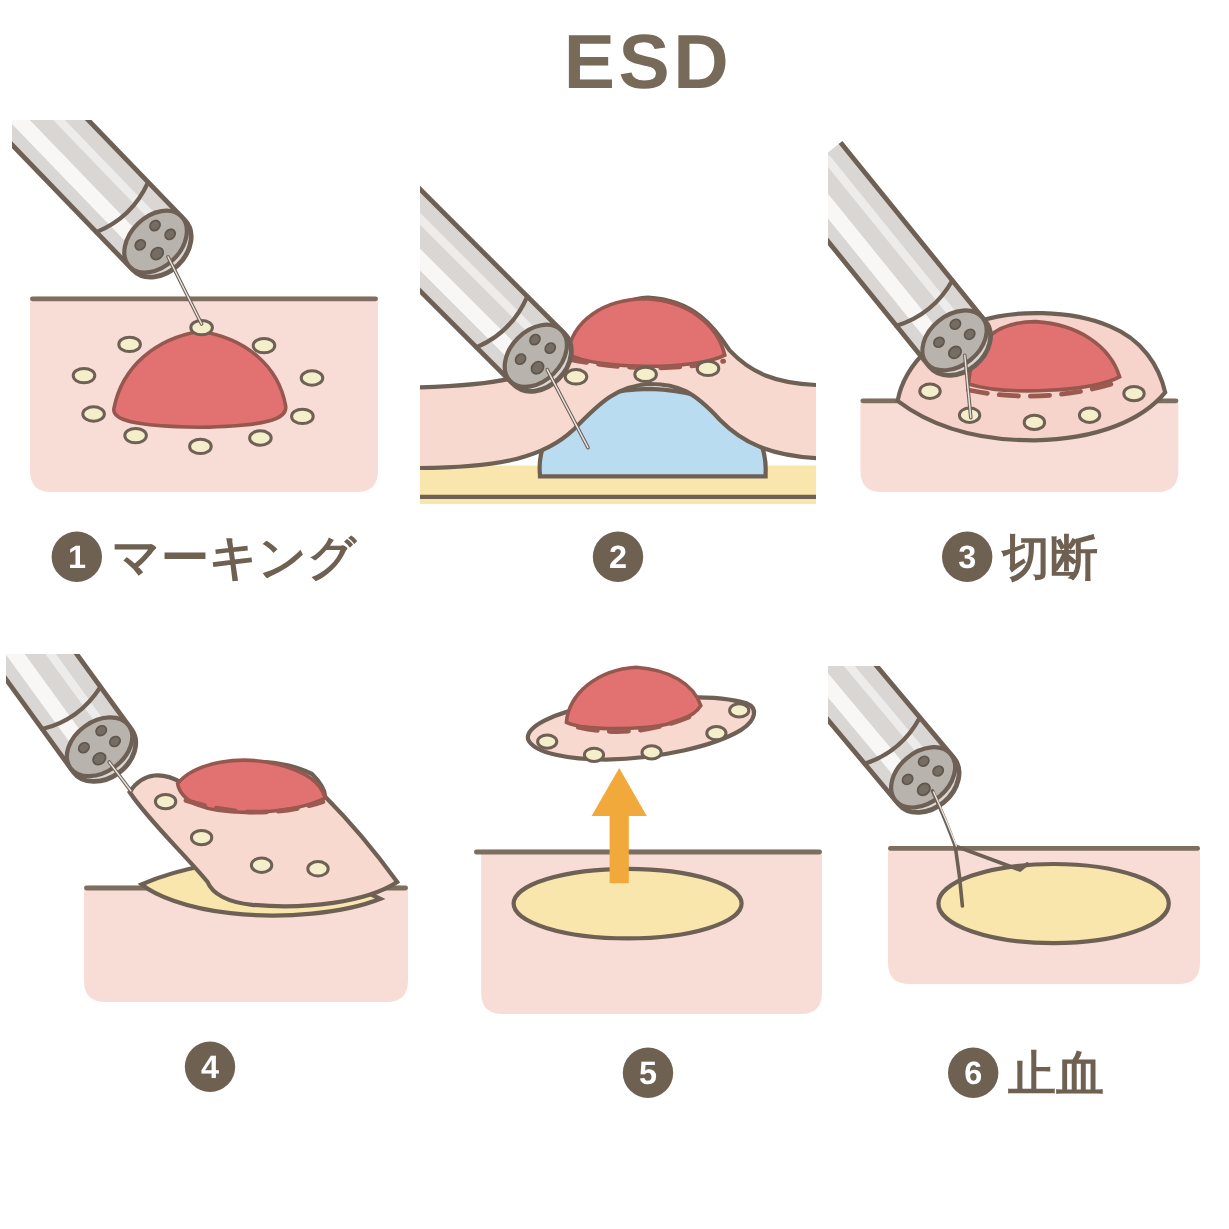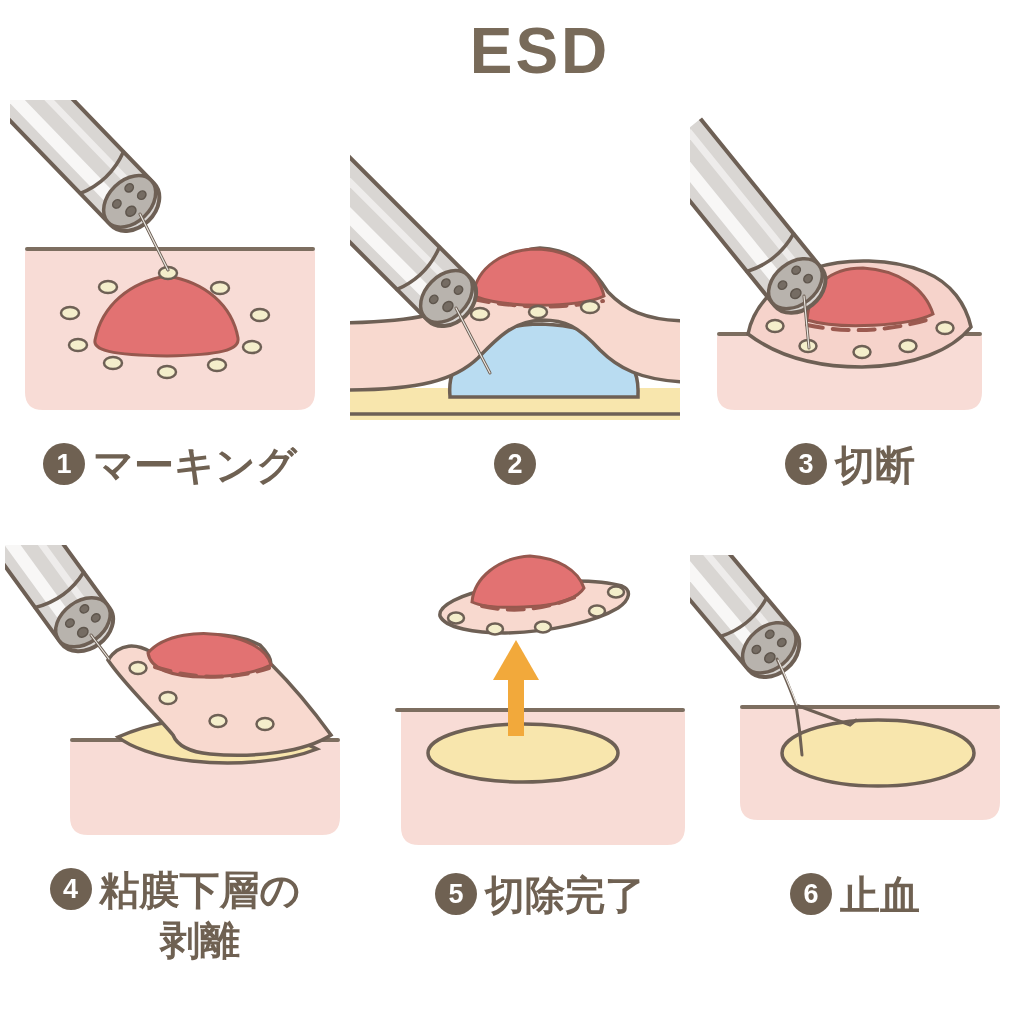--- a/index.html
+++ b/index.html
@@ -6,21 +6,21 @@
   .page{position:relative;width:1024px;height:1024px;background:#ffffff;overflow:hidden;
         font-family:"Liberation Sans","DejaVu Sans",sans-serif;}
   .title{position:absolute;left:0;top:14px;width:1024px;margin:0;text-align:center;
          font-size:64px;font-weight:bold;letter-spacing:3px;color:#786a59;padding-left:28px;}
   figure.panel{position:absolute;margin:0;}
   figure.panel svg{display:block;}
   .cap{display:flex;justify-content:center;align-items:flex-start;gap:8px;margin-top:10px;
        color:#6f6152;font-weight:bold;font-size:40px;line-height:1.25;}
   .num{flex:0 0 auto;width:42px;height:42px;margin-top:3px;border-radius:50%;background:#6f6152;
        color:#ffffff;font-size:27px;line-height:42px;text-align:center;font-weight:bold;}
-  .captext{white-space:pre-line;text-align:center;}
+  .captext{white-space:pre-line;text-align:left;}
   .defs-svg{position:absolute;width:0;height:0;}
   
   .pink{fill:#f8dcd6;}
   .pink2{fill:#f6d3cb;}
   .red{fill:#e27272;stroke:#96584e;stroke-width:3;}
   .dot{fill:#f4eecb;stroke:#6e6055;stroke-width:2.5;}
   .blue{fill:#b9dcf1;stroke:#6e6055;stroke-width:3.5;}
   .yellow{fill:#f8e6ad;}
   .yellow-edge{fill:#f8e6ad;stroke:#6e6055;stroke-width:3.5;}
   .edge{stroke:#6e6055;stroke-width:3.5;fill:none;stroke-linecap:round;}
@@ -163,22 +163,20 @@
         <ellipse class="dot" cx="260" cy="179" rx="8.5" ry="6"></ellipse>
       </g>
       <use href="#scope" transform="translate(85,87) rotate(-36)"></use>
       <g>
         <path class="needle" d="M86,90 L104,114"></path>
         <path class="needle-hl" d="M86,90 L104,114"></path>
       </g>
     </svg>
     <figcaption class="cap">
       <span class="num">4</span>
-      <span class="captext">粘膜下層の
-剥離</span>
     </figcaption>
   </figure>
 
   <figure class="panel" id="p5" style="left:390px;top:540px;width:300px;">
     <svg width="300" height="320" viewBox="0 0 300 320">
       <g>
         <path class="pink" d="M11,168 L289,168 Q295,168 295,174 L295,287 Q295,305 277,305 L29,305 Q11,305 11,287 L11,174 Q11,168 11,168 Z"></path>
         <path class="topline" d="M7,170 L293,170"></path>
       </g>
       <ellipse cx="133" cy="213" rx="95" ry="29" fill="#f8e6ad" stroke="#6e6055" stroke-width="3.5"></ellipse>
@@ -192,21 +190,20 @@
         <path class="dash" d="M92,66 Q140,77 190,55"></path>
         <ellipse class="dot" cx="66" cy="78" rx="8" ry="5.5"></ellipse>
         <ellipse class="dot" cx="105" cy="89" rx="8" ry="5.5"></ellipse>
         <ellipse class="dot" cx="153" cy="87" rx="8" ry="5.5"></ellipse>
         <ellipse class="dot" cx="207" cy="71" rx="8" ry="5.5"></ellipse>
         <ellipse class="dot" cx="226" cy="52" rx="8" ry="5.5"></ellipse>
       </g>
     </svg>
     <figcaption class="cap">
       <span class="num">5</span>
-      <span class="captext">切除完了</span>
     </figcaption>
   </figure>
 
   <figure class="panel" id="p6" style="left:690px;top:555px;width:330px;">
     <svg width="330" height="305" viewBox="0 0 330 305">
       <g>
         <path class="pink" d="M56,150 L304,150 Q310,150 310,156 L310,247 Q310,265 292,265 L68,265 Q50,265 50,247 L50,156 Q50,150 56,150 Z"></path>
         <path class="topline" d="M52,152 L308,152"></path>
       </g>
       <ellipse cx="188" cy="198" rx="96" ry="33" fill="#f8e6ad" stroke="#6e6055" stroke-width="3.5"></ellipse>

